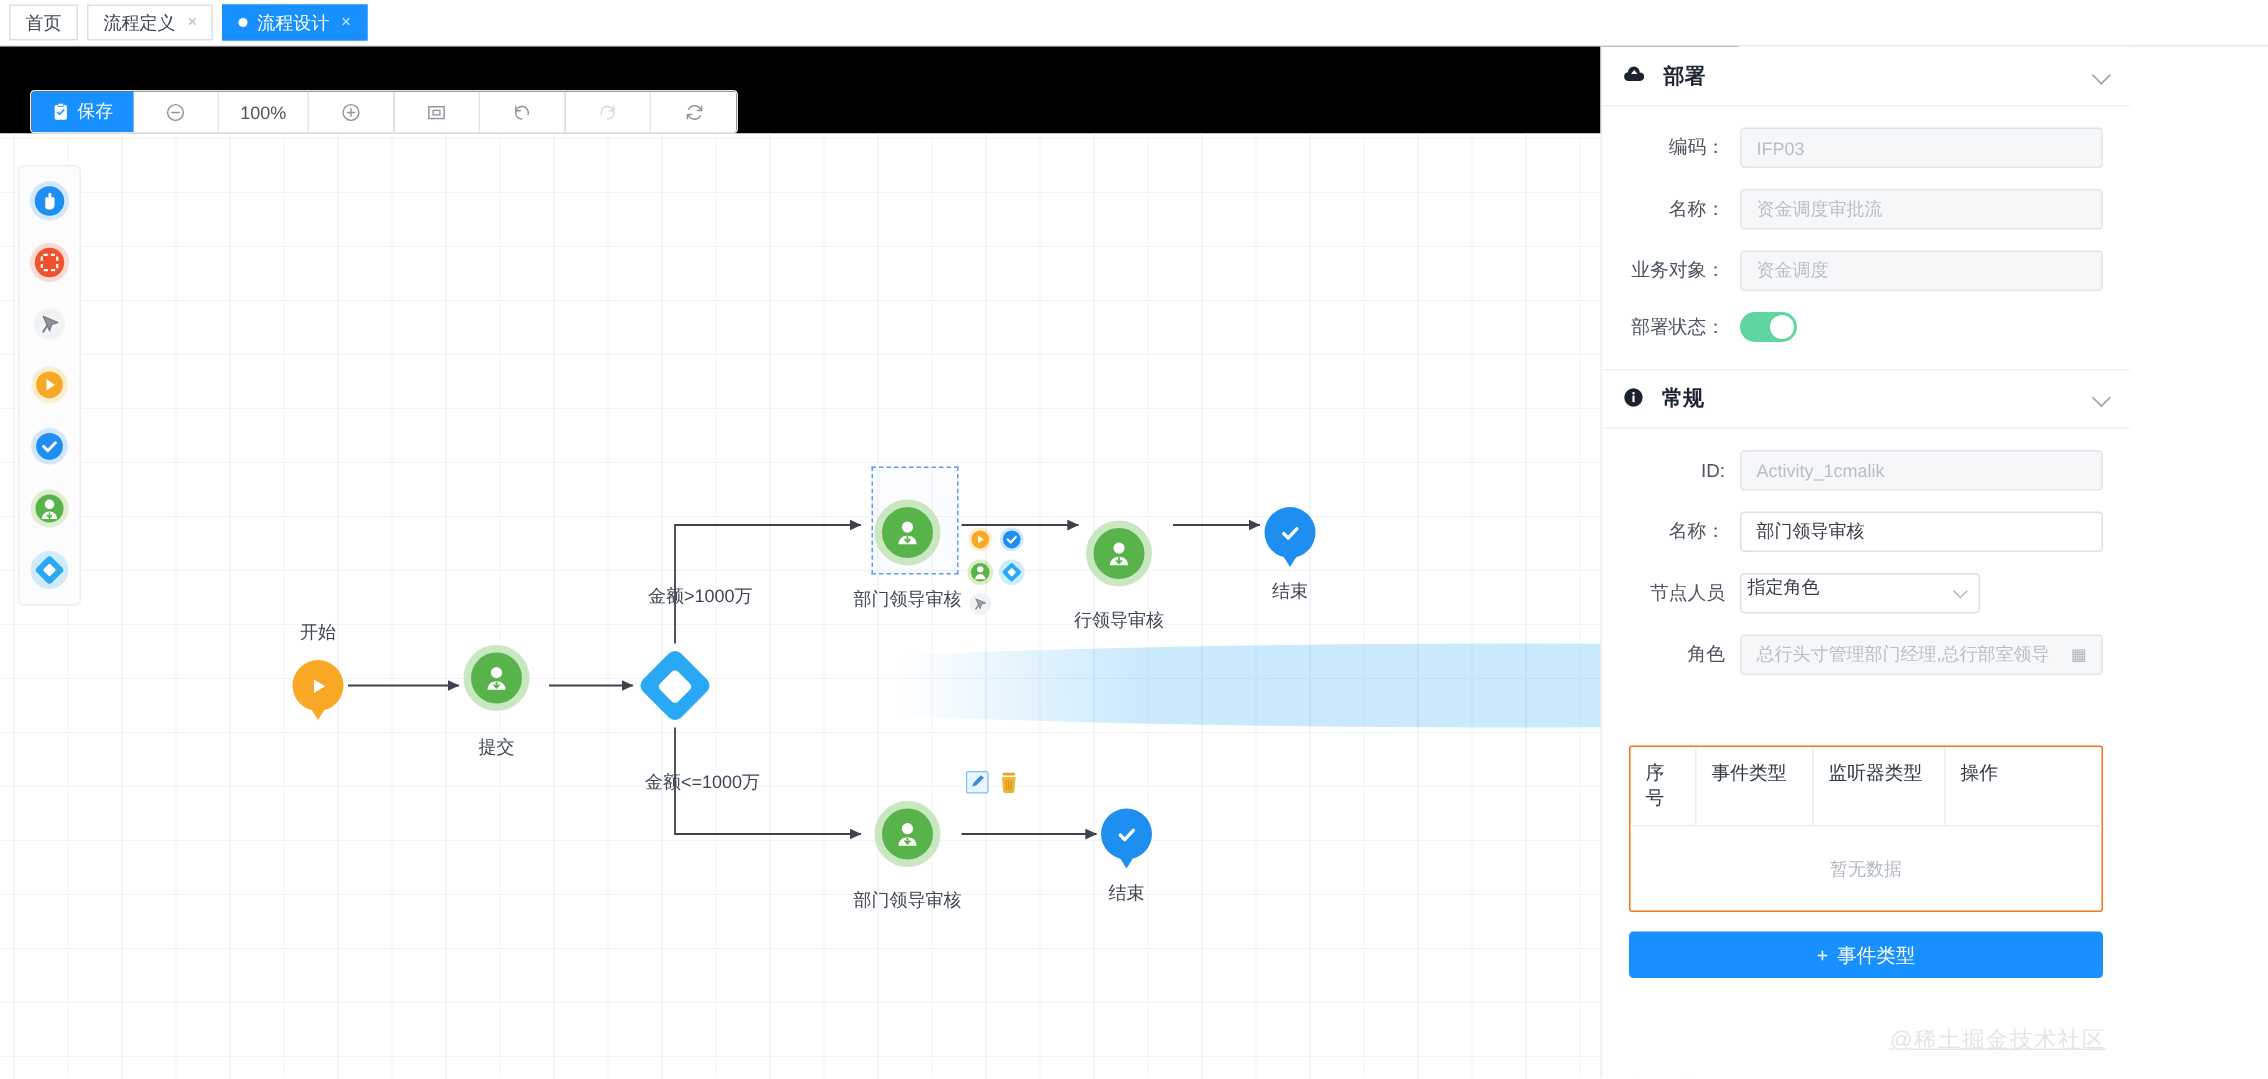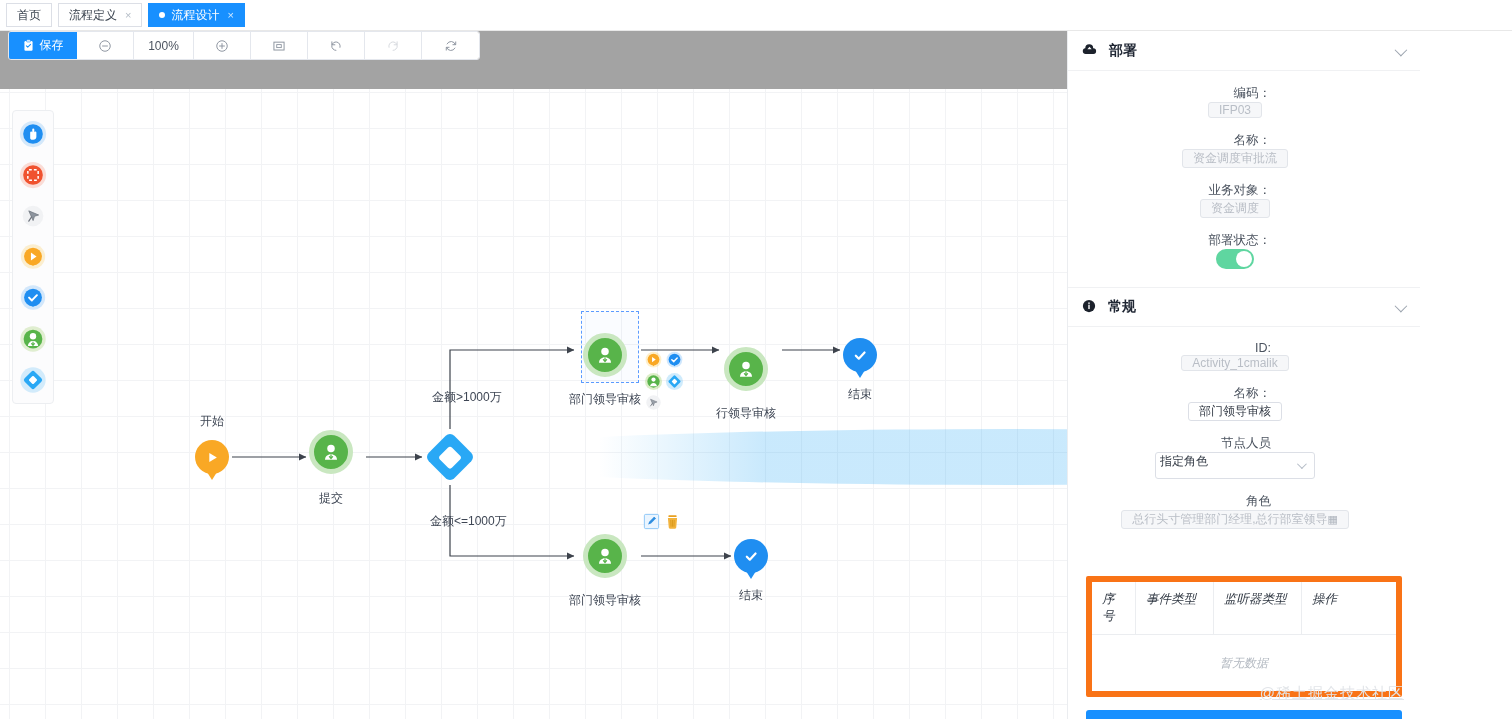--- a/index.html
+++ b/index.html
@@ -29,21 +29,21 @@
     display: inline-block; flex: none;
   }
   .tab .close {
     font-size: 11px; color: #b4bcc6; margin-left: 2px; line-height: 1;
   }
   .tab.active .close { color: #cfe8ff; }
 
   
   .toolbar {
     position: absolute; left: 0; top: 31px; width: 1159px; height: 58px;
-    background: #a3a3a3; display: flex; align-items: flex-start; padding-left: 8px;
+    background: #000000; display: flex; align-items: flex-end; padding-left: 20px;
   }
   .tb-group { display: flex; border: 1px solid #e4e7ed; border-radius: 3px; overflow: hidden; height: 29px; }
   .tb-btn {
     min-width: 57px; height: 27px; display: flex; align-items: center; justify-content: center;
     gap: 5px; font-size: 12px; color: #5d6572; background: #fff; cursor: pointer;
     border-right: 1px solid #e4e7ed; padding: 0 8px;
   }
   .tb-btn:last-child { border-right: none; }
   .tb-btn.primary { background: #1890ff; color: #fff; border-right-color: #1890ff; min-width: 68px; }
   .tb-btn.disabled { color: #cdd2d9; }
@@ -151,21 +151,21 @@
     height: 40px; display: flex; align-items: center; padding: 0 16px 0 14px;
     font-size: 14px; color: #1f2633; font-weight: bold; gap: 12px;
     border-bottom: 1px solid #f0f1f3; position: relative;
   }
   .sec-head .chev {
     position: absolute; right: 16px; top: 50%; margin-top: -4px;
     width: 9px; height: 9px; border-right: 1.4px solid #9aa2ad;
     border-bottom: 1.4px solid #9aa2ad; transform: rotate(45deg) translateY(-2px);
   }
   .sec-body { padding: 14px 18px 12px 0; }
-  .frow { display: flex; align-items: center; margin-bottom: 14px; flex-direction: column; }
+  .frow { display: flex; align-items: center; margin-bottom: 14px; }
   .flabel {
     width: 92px; text-align: right; padding-right: 10px;
     font-size: 12.5px; color: #4b535f; flex: none;
   }
   .finput {
     flex: 1; height: 27px; border: 1px solid #e2e5ea; border-radius: 3px;
     background: #f6f7f9; color: #b9bec6; font-size: 12px;
     display: flex; align-items: center; padding: 0 10px;
     overflow: hidden; white-space: nowrap;
   }
@@ -185,21 +185,21 @@
   .switch {
     width: 38px; height: 20px; border-radius: 10px; background: #5fd6a0;
     position: relative; cursor: pointer;
   }
   .switch .knob {
     position: absolute; right: 2px; top: 2px; width: 16px; height: 16px;
     border-radius: 50%; background: #fff;
   }
 
   .lst-table {
-    margin: 12px 18px 12px 18px; border: 6px solid #f97316; border-radius: 2px; font-style: italic;
+    margin: 12px 18px 12px 18px; border: 1px solid #f97316; border-radius: 2px;
   }
   .lst-head { display: flex; border-bottom: 1px solid #ebedf0; }
   .lst-th {
     padding: 9px 10px; font-size: 12.5px; color: #2f3742;
     border-right: 1px solid #ebedf0; flex: none;
   }
   .lst-th:last-child { border-right: none; }
   .lst-empty {
     height: 56px; display: flex; align-items: center; justify-content: center;
     font-size: 12px; color: #b3b9c1;

